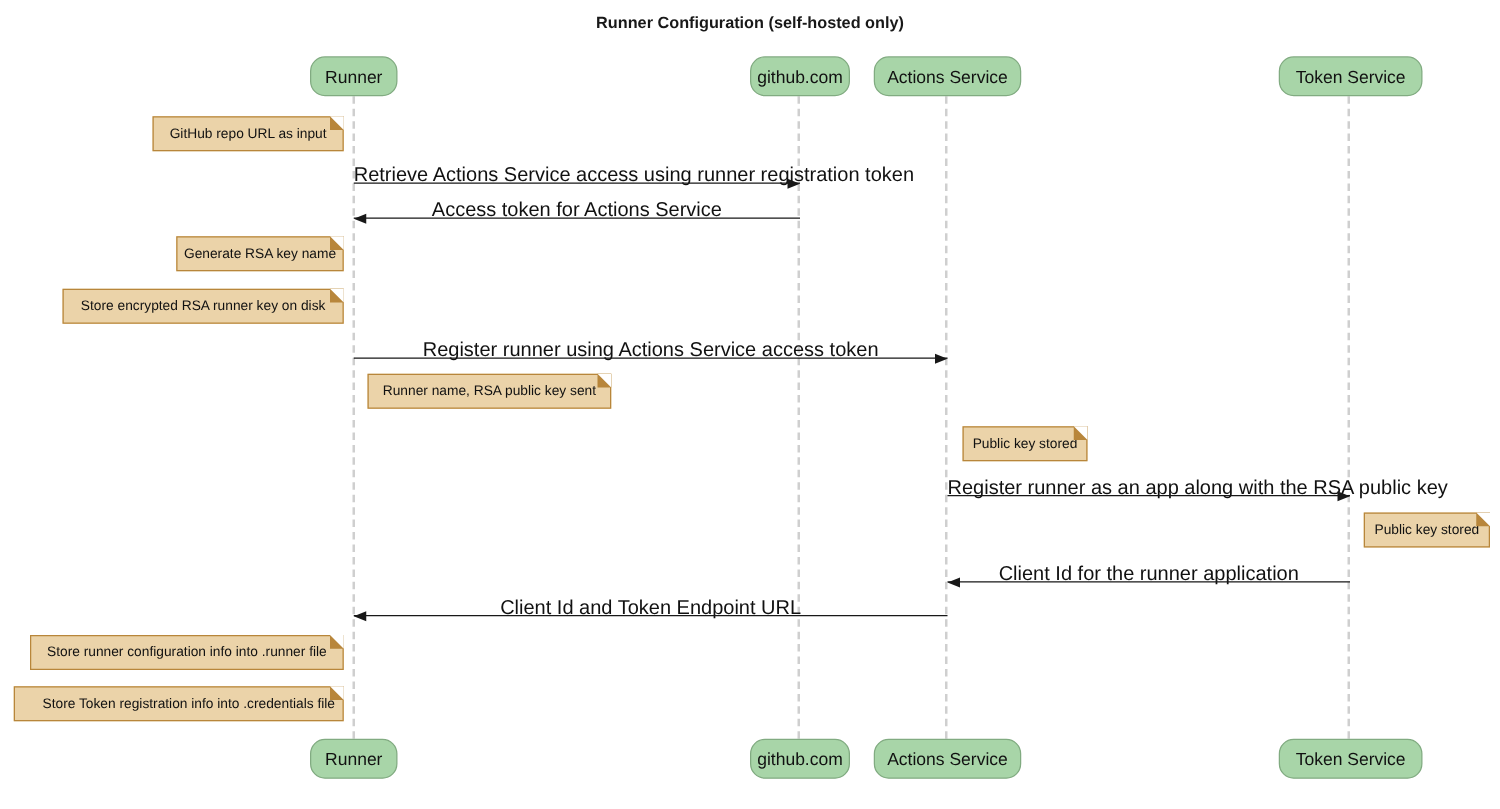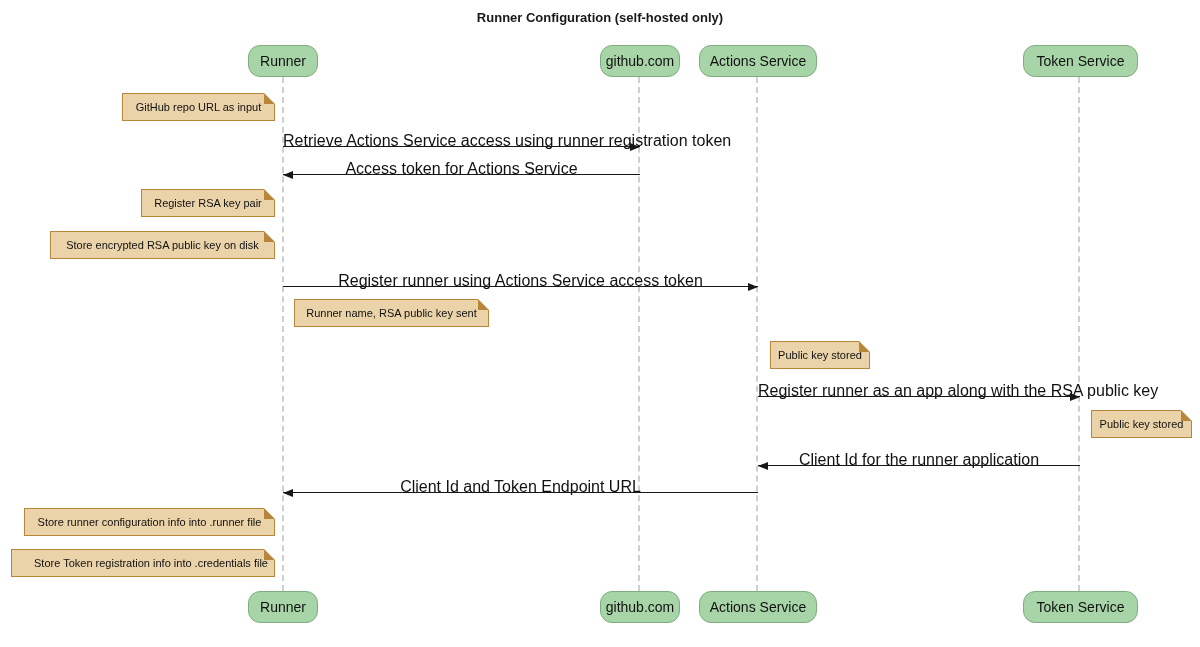--- a/index.html
+++ b/index.html
@@ -65,22 +65,22 @@
   <div class="participant" style="left:600px;top:45px;width:80px;">github.com</div>
   <div class="participant" style="left:699px;top:45px;width:118px;">Actions Service</div>
   <div class="participant" style="left:1023px;top:45px;width:115px;">Token Service</div>
 
   <div class="participant" style="left:248px;top:591px;width:70px;">Runner</div>
   <div class="participant" style="left:600px;top:591px;width:80px;">github.com</div>
   <div class="participant" style="left:699px;top:591px;width:118px;">Actions Service</div>
   <div class="participant" style="left:1023px;top:591px;width:115px;">Token Service</div>
 
   <div class="note" style="left:122px;top:93px;width:153px;">GitHub repo URL as input</div>
-  <div class="note" style="left:141px;top:189px;width:134px;">Register RSA key pair</div>
-  <div class="note" style="left:50px;top:231px;width:225px;">Store encrypted RSA public key on disk</div>
+  <div class="note" style="left:141px;top:189px;width:134px;">Generate RSA key name</div>
+  <div class="note" style="left:50px;top:231px;width:225px;">Store encrypted RSA runner key on disk</div>
   <div class="note" style="left:294px;top:299px;width:195px;">Runner name, RSA public key sent</div>
   <div class="note" style="left:770px;top:341px;width:100px;">Public key stored</div>
   <div class="note" style="left:1091px;top:410px;width:101px;">Public key stored</div>
   <div class="note" style="left:24px;top:508px;width:251px;">Store runner configuration info into .runner file</div>
   <div class="note" style="left:11px;top:549px;width:264px;padding-left:16px;">Store Token registration info into .credentials file</div>
 
   <div class="msg-label" style="left:283px;top:132px;width:357px;">Retrieve Actions Service access using runner registration token</div>
   <div class="msg-line" style="left:283px;top:146px;width:357px;"></div>
   <div class="arrowhead right" style="left:630px;top:143px;"></div>
 

